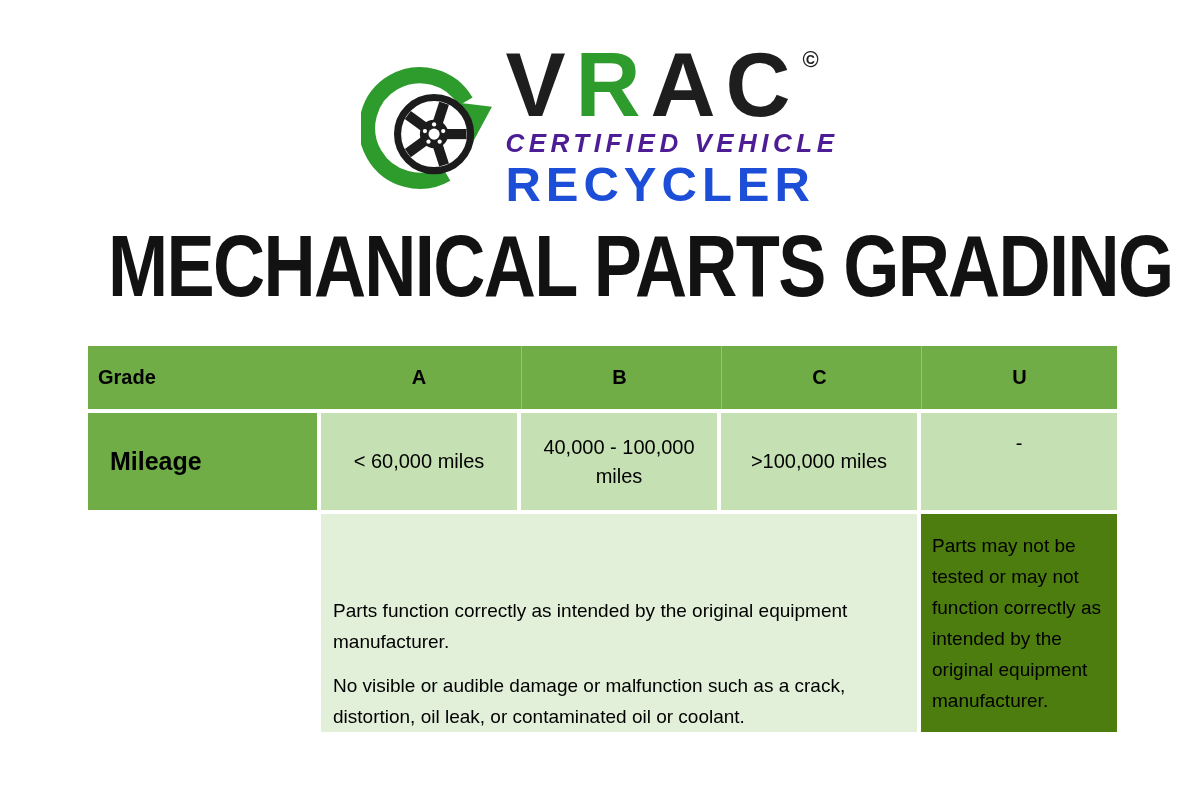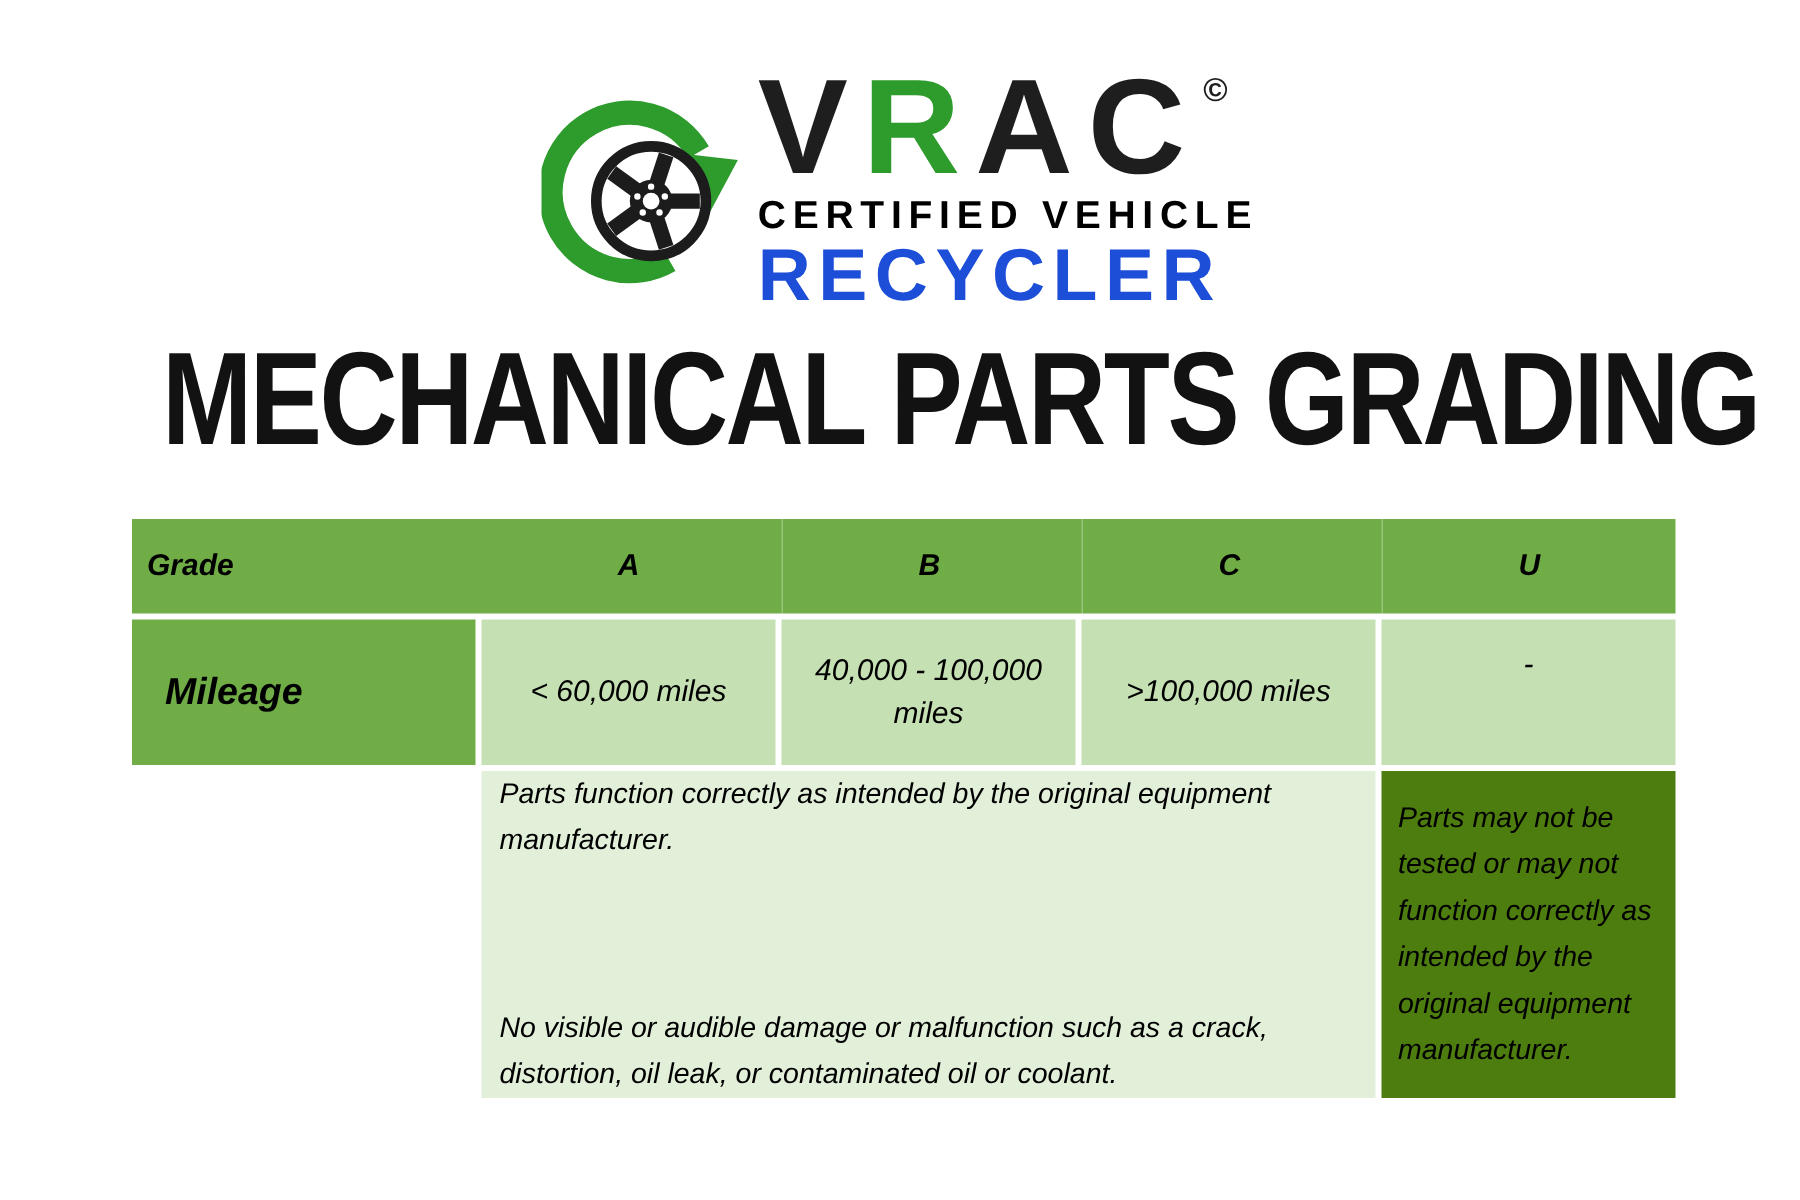--- a/index.html
+++ b/index.html
@@ -24,41 +24,41 @@
     font-size: 90px; font-weight: 800; letter-spacing: 10px;
     line-height: 0.8; color: #1e1e1e; white-space: nowrap;
   }
   .vrac-letter.green { color: #2e9b2d; }
   .copyright-mark {
     font-size: 22px; font-weight: 700; letter-spacing: 0;
     margin-left: 2px; margin-top: 0px; line-height: 1;
   }
   .certified-line {
     font-size: 26px; font-weight: 700; letter-spacing: 4.5px;
-    color: #000000; margin-top: 9px; white-space: nowrap; line-height: 1;
+    color: #4c1d95; margin-top: 9px; white-space: nowrap; line-height: 1; font-style: italic;
   }
   .recycler-line {
     font-size: 49px; font-weight: 800; letter-spacing: 5px;
     color: #1d4ed8; margin-top: 4px; white-space: nowrap; line-height: 1;
   }
 
   
   .main-title {
     margin-top: 22px;
     text-align: center;
     font-size: 88px; font-weight: 900;
     letter-spacing: -2px; line-height: 1;
     color: #121212;
     transform: scaleX(0.82);
     transform-origin: center;
     white-space: nowrap;
   }
 
   
-  .grading-table { width: 1029px; margin: 36px 0 0 88px; font-style: italic; }
+  .grading-table { width: 1029px; margin: 36px 0 0 88px; }
   .trow {
     display: grid;
     grid-template-columns: 229px 196px 196px 196px 196px;
     column-gap: 4px;
   }
   .trow + .trow { margin-top: 4px; }
 
   .header-row { background: #70AD47; height: 63px; }
   .header-cell {
     display: flex; align-items: center; justify-content: center;
@@ -78,26 +78,26 @@
     display: flex; align-items: center; justify-content: center;
     text-align: center; font-size: 20px; line-height: 1.45;
     padding: 0 10px;
   }
   .dash-cell { align-items: flex-start; padding-top: 16px; }
 
   .row-quality { height: 218px; }
   .merged-cell {
     grid-column: 2 / 5;
     background: #E2EFD9;
-    display: flex; flex-direction: column; justify-content: space-between;
+    display: flex; flex-direction: column; justify-content: flex-end;
     padding: 0 28px 0 12px;
     font-size: 19px; line-height: 31px;
   }
   .merged-cell p { margin: 0; }
-  .merged-cell p + p { margin-top: 33px; }
+  .merged-cell p + p { margin-top: 13px; }
   .u-criteria-cell {
     background: #4d7c0f;
     display: flex; flex-direction: column; justify-content: center;
     padding: 0 8px 0 11px;
     font-size: 19px; line-height: 31px;
   }
 </style>
 </head>
 <body>
 

